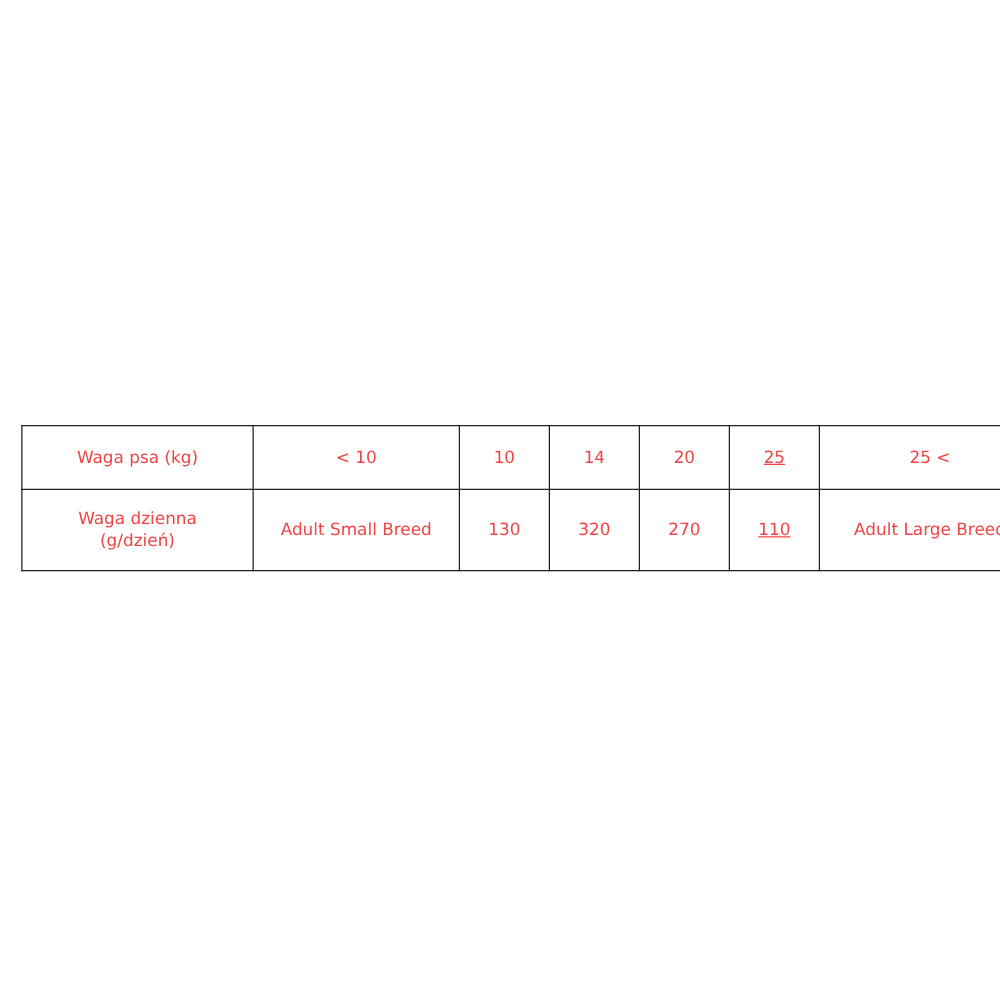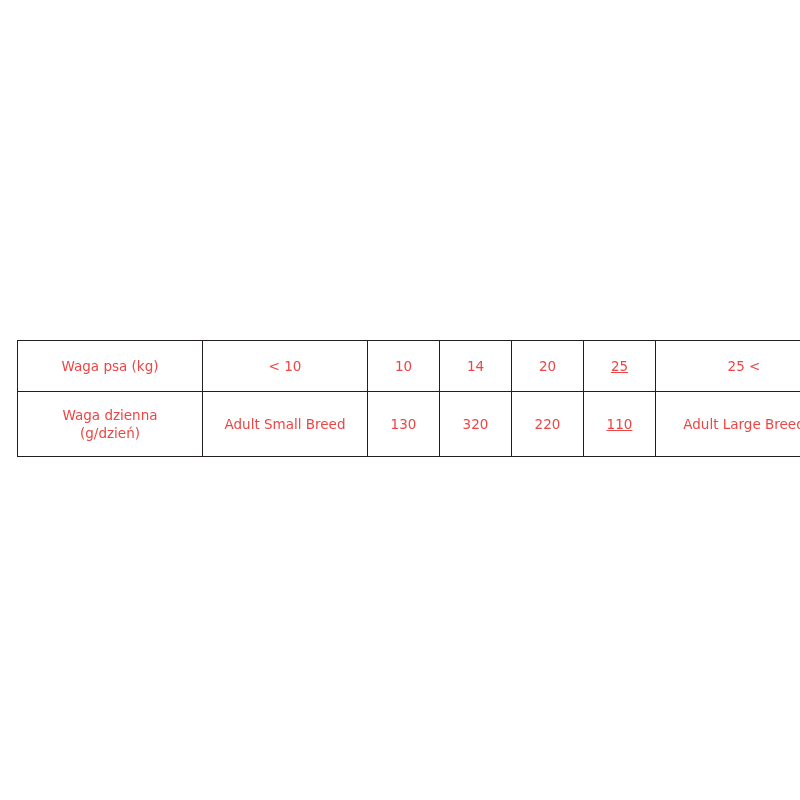--- a/index.html
+++ b/index.html
@@ -70,19 +70,19 @@
         <td class="col-large">25 &lt;</td>
       </tr>
       <tr class="row-dose">
         <td class="col-label cell-two-line">
           <div>Waga dzienna</div>
           <div>(g/dzień)</div>
         </td>
         <td class="col-small">Adult Small Breed</td>
         <td class="col-w10">130</td>
         <td class="col-w15">320</td>
-        <td class="col-w20">220</td>
+        <td class="col-w20">270</td>
         <td class="col-w25">110</td>
         <td class="col-large">Adult Large Breed</td>
       </tr>
     </tbody>
   </table>
 </div>
 
 </body></html>

